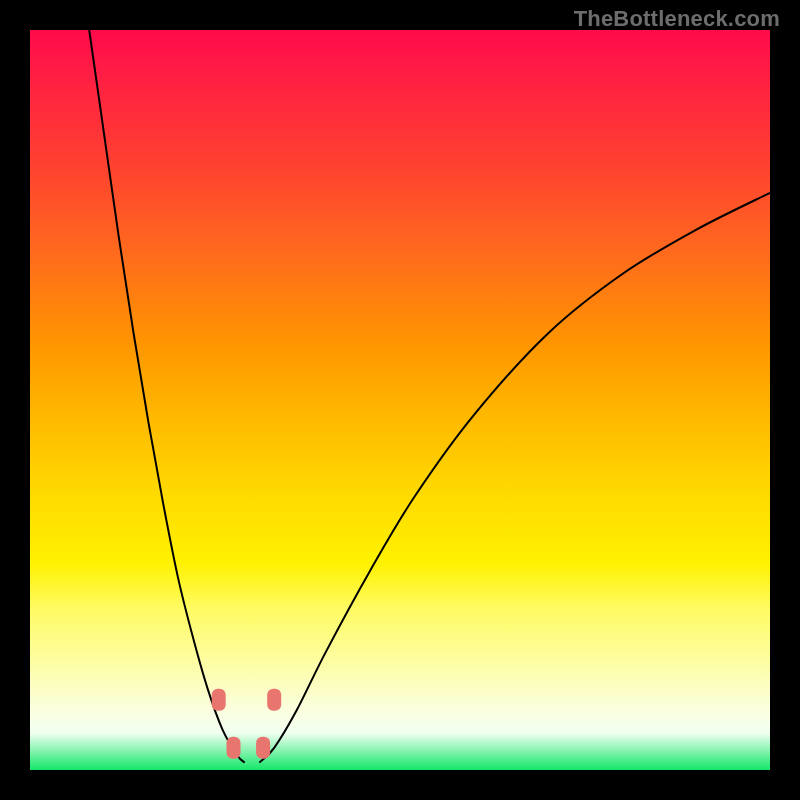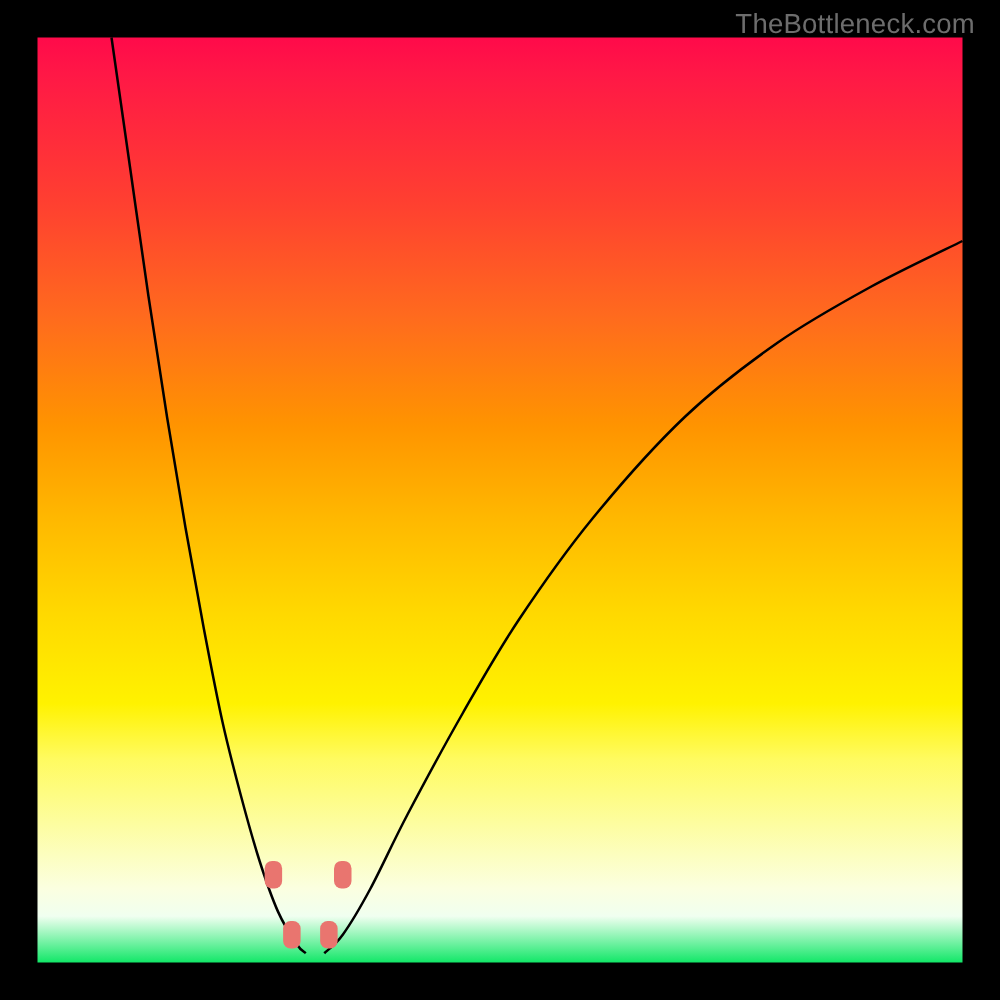--- a/index.html
+++ b/index.html
@@ -40,21 +40,21 @@
       #f0fff0 95%,
       #12e768 100%
     );
   }
   .watermark {
     position: absolute;
     top: 6px;
     right: 20px;
     color: #6d6d6d;
     font-size: 22px;
-    font-weight: 400;
+    font-weight: 700;
     letter-spacing: 0.2px;
     user-select: none;
   }
   svg.curves {
     position: absolute;
     left: 0; top: 0;
     width: 740px;
     height: 740px;
     overflow: visible;
   }

